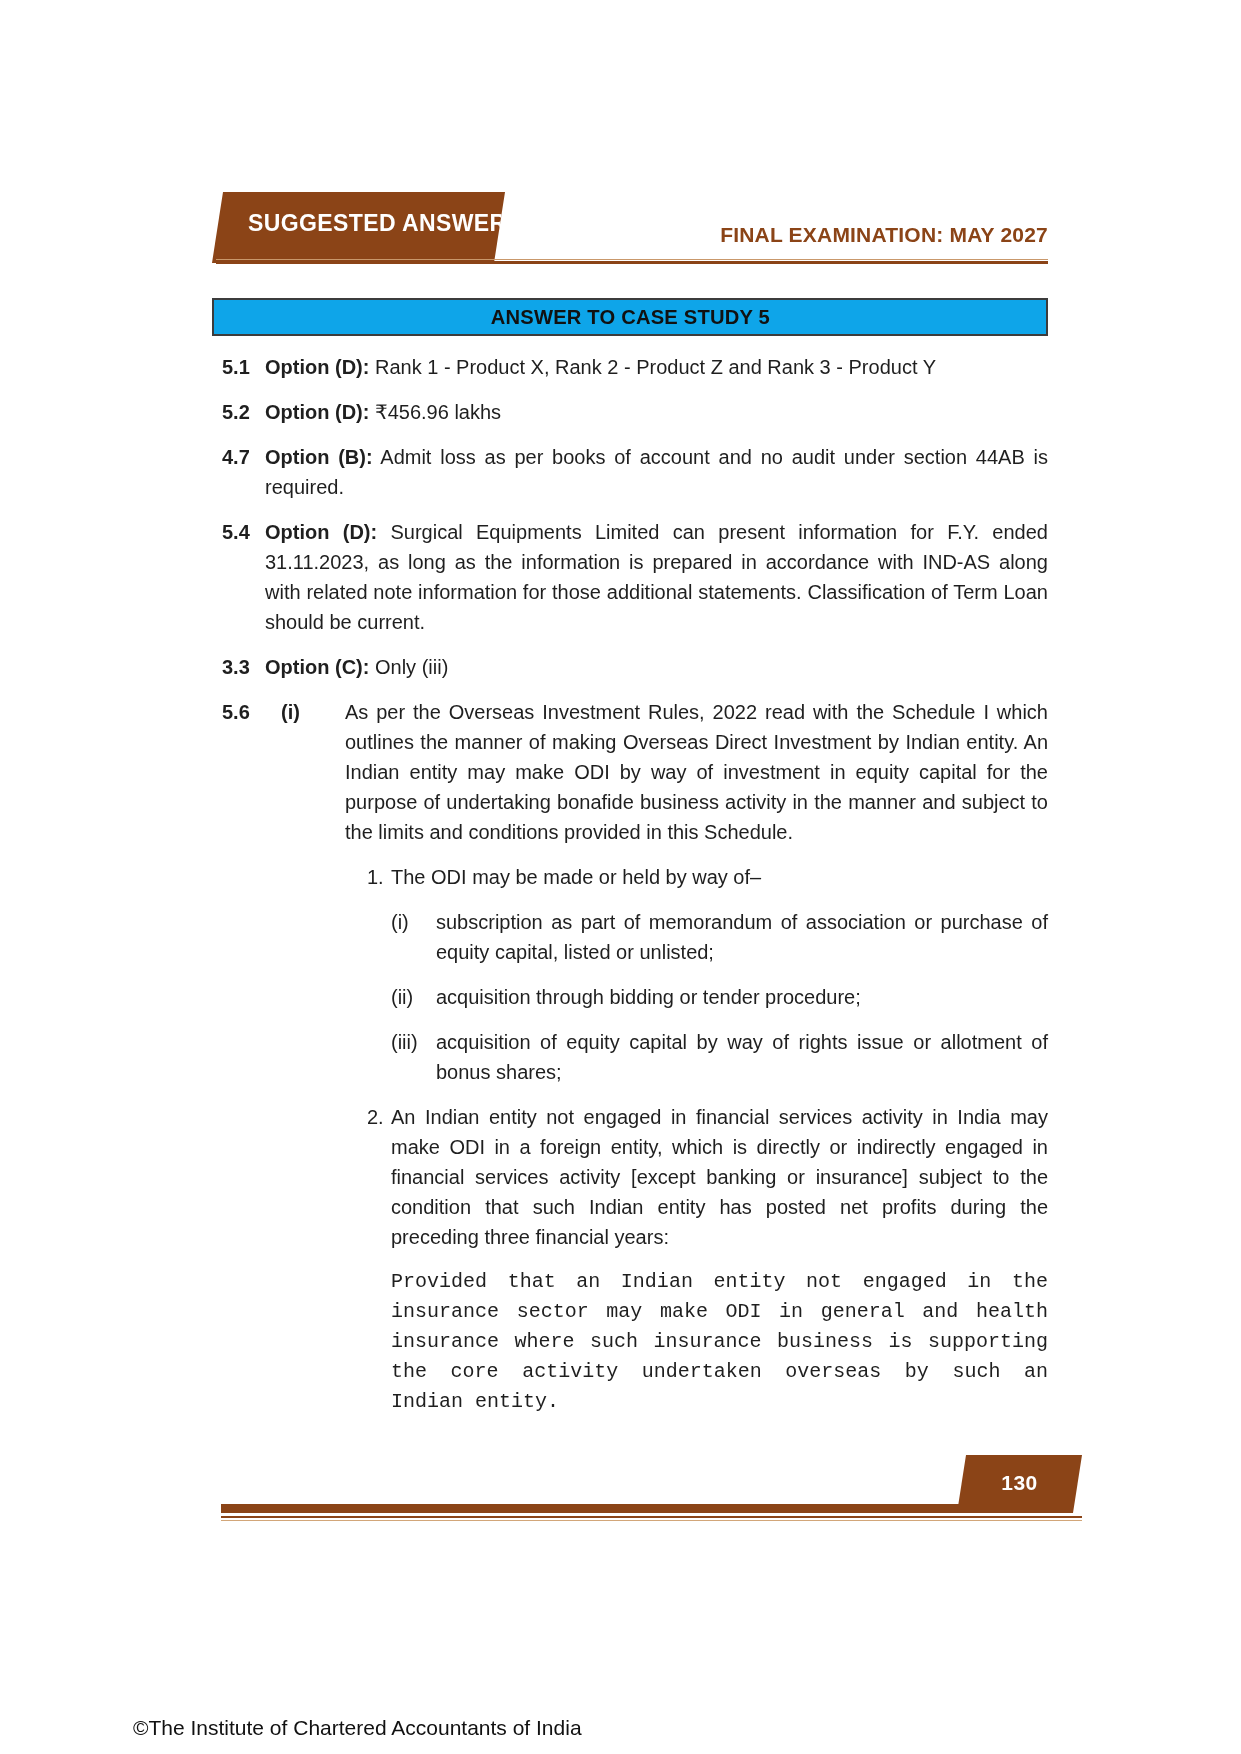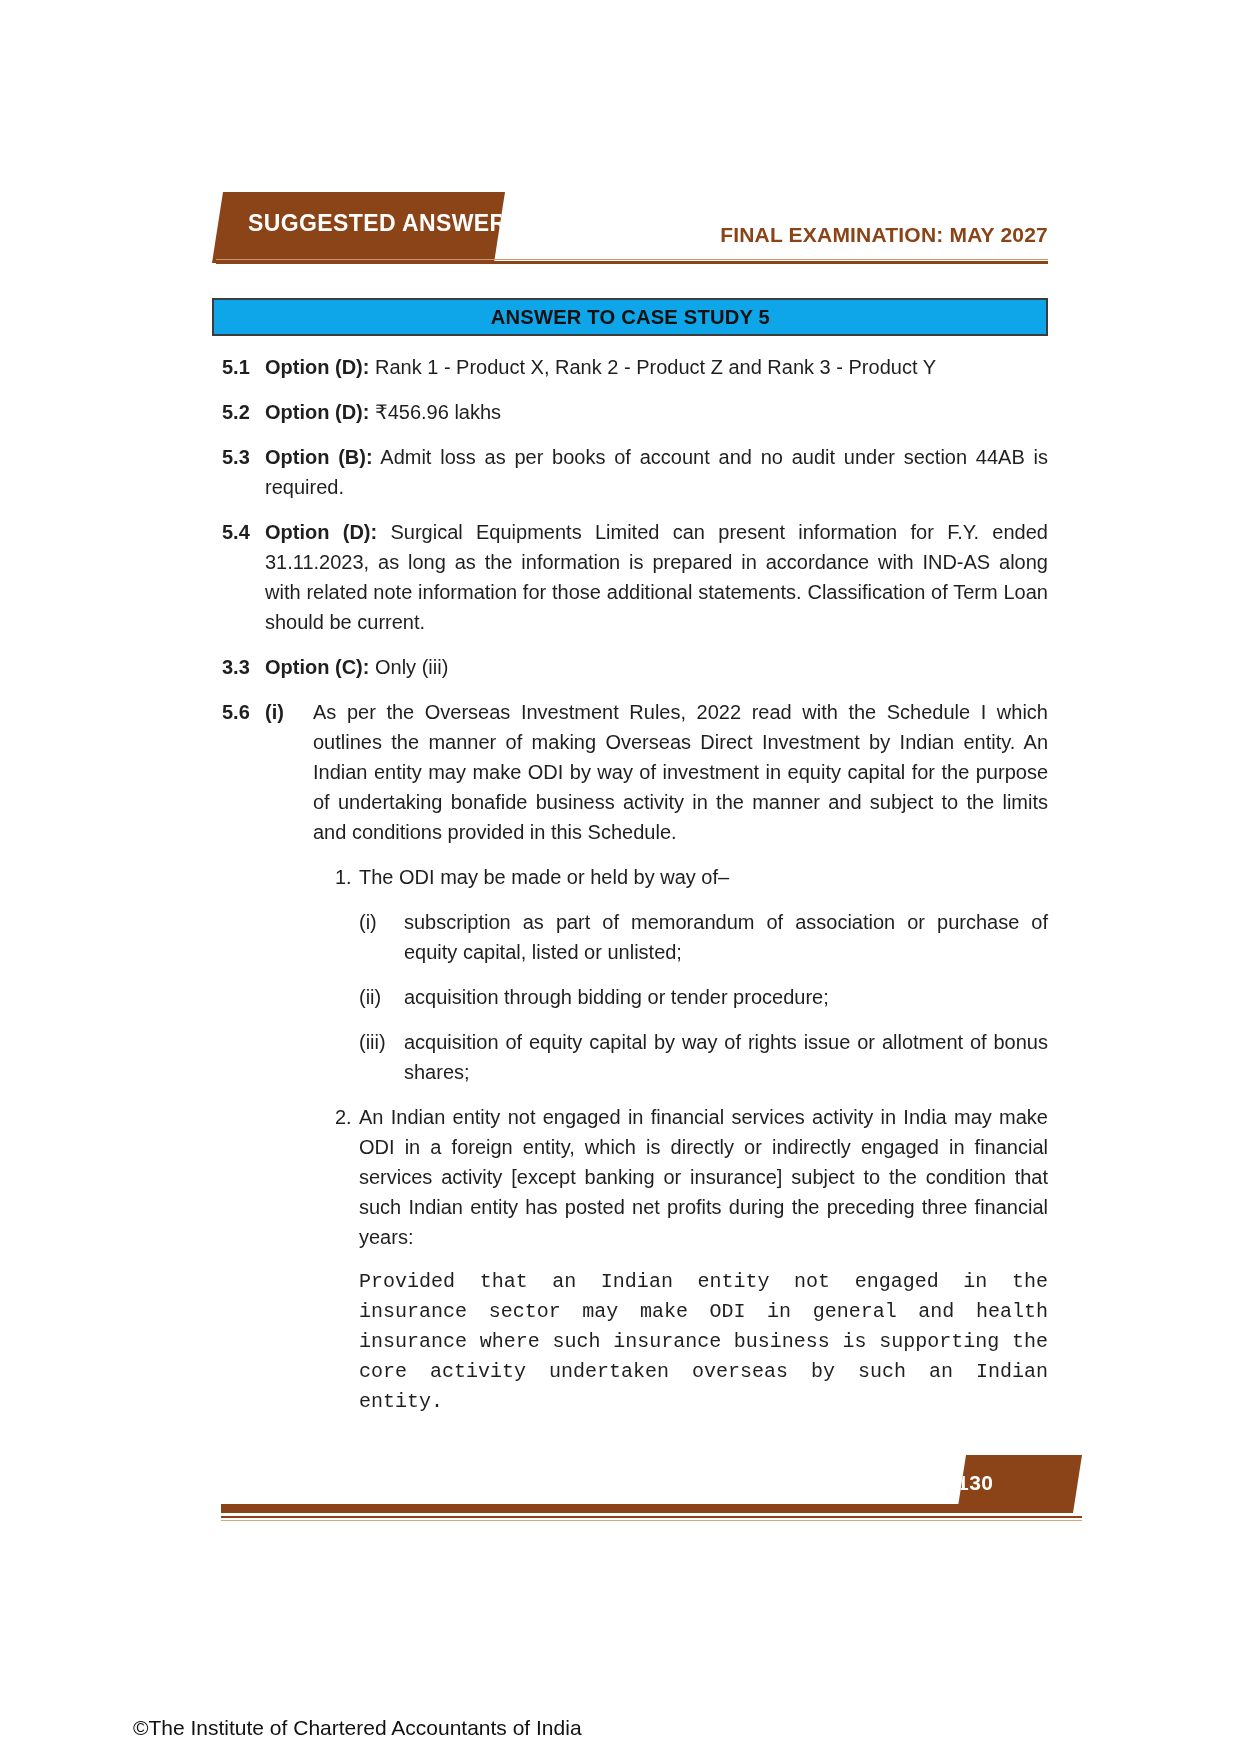--- a/index.html
+++ b/index.html
@@ -53,29 +53,29 @@
   .roman-marker { flex:0 0 48px; font-weight:bold; }
   .body56 { flex:1 1 auto; }
   .para { text-align:justify; margin-bottom:15px; }
   .point { display:flex; margin-left:22px; margin-bottom:15px; }
   .point-marker { flex:0 0 24px; }
   .point-text { flex:1 1 auto; text-align:justify; }
   .subpoint { display:flex; margin-left:46px; margin-bottom:15px; }
   .subpoint-marker { flex:0 0 45px; }
   .subpoint-text { flex:1 1 auto; text-align:justify; }
   .continuation { margin-left:46px; text-align:justify; margin-bottom:0;font-family:Liberation Mono, monospace; }
-  .item:last-child, .para:last-child { margin-bottom:17px; }
+  .item:last-child, .para:last-child { margin-bottom:17px;gap:16px; }
 
   
   .footer-bar { position:absolute; left:221px; top:1504px; width:740px; height:9px; background:#8B4417; }
   .page-number-box {
     position:absolute; left:957px; top:1455px; width:125px; height:58px;
     background:#8B4417;
     clip-path:polygon(9px 0, 125px 0, 116px 100%, 0 100%);
-    text-align:left;
+    text-align:center;
   }
   .page-number { line-height:56px; font-size:21px; font-weight:bold; color:#ffffff; letter-spacing:.5px; }
   .footer-rule-dark  { position:absolute; left:221px; top:1516px; width:861px; height:2px; background:#8B4417; }
   .footer-rule-light { position:absolute; left:221px; top:1520px; width:861px; height:1px; background:#D2A679; }
   .copyright {
     position:absolute; left:133px; top:1716px;
     font-size:21px; color:#111111; white-space:nowrap;
   }
 </style>
 </head>
@@ -100,21 +100,21 @@
       <div class="item-num">5.1</div>
       <div class="item-body"><span class="opt-label">Option (D):</span> <span>Rank 1 - Product X, Rank 2 - Product Z and Rank 3 - Product Y</span></div>
     </div>
 
     <div class="item">
       <div class="item-num">5.2</div>
       <div class="item-body"><span class="opt-label">Option (D):</span> <span>₹456.96 lakhs</span></div>
     </div>
 
     <div class="item">
-      <div class="item-num">5.3</div>
+      <div class="item-num">4.7</div>
       <div class="item-body"><span class="opt-label">Option (B):</span> <span>Admit loss as per books of account and no audit under section 44AB is required.</span></div>
     </div>
 
     <div class="item">
       <div class="item-num">5.4</div>
       <div class="item-body"><span class="opt-label">Option (D):</span> <span>Surgical Equipments Limited can present information for F.Y. ended 31.11.2023, as long as the information is prepared in accordance with IND-AS along with related note information for those additional statements. Classification of Term Loan should be current.</span></div>
     </div>
 
     <div class="item">
       <div class="item-num">3.3</div>

